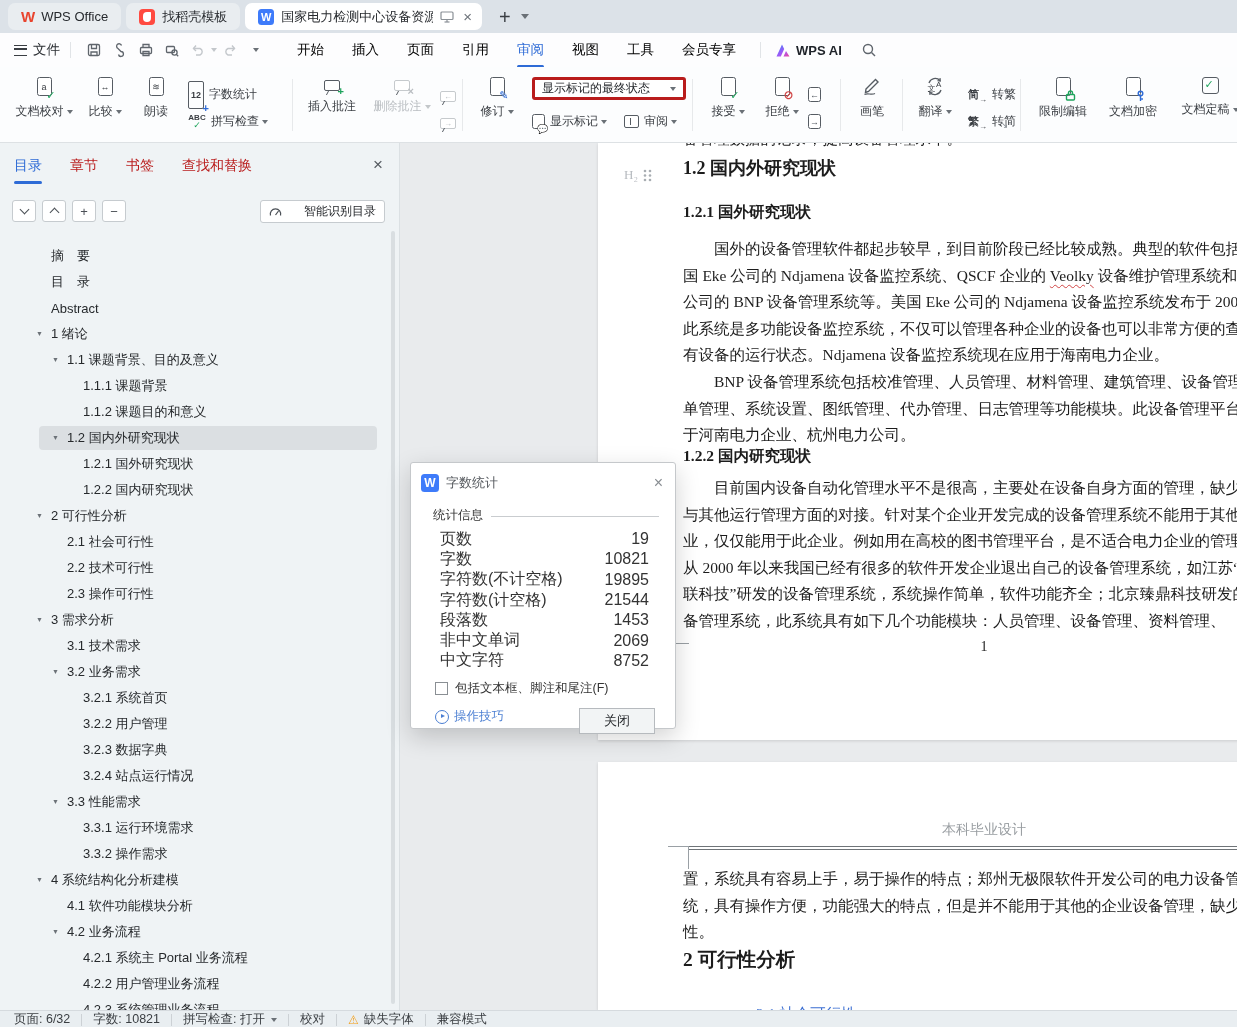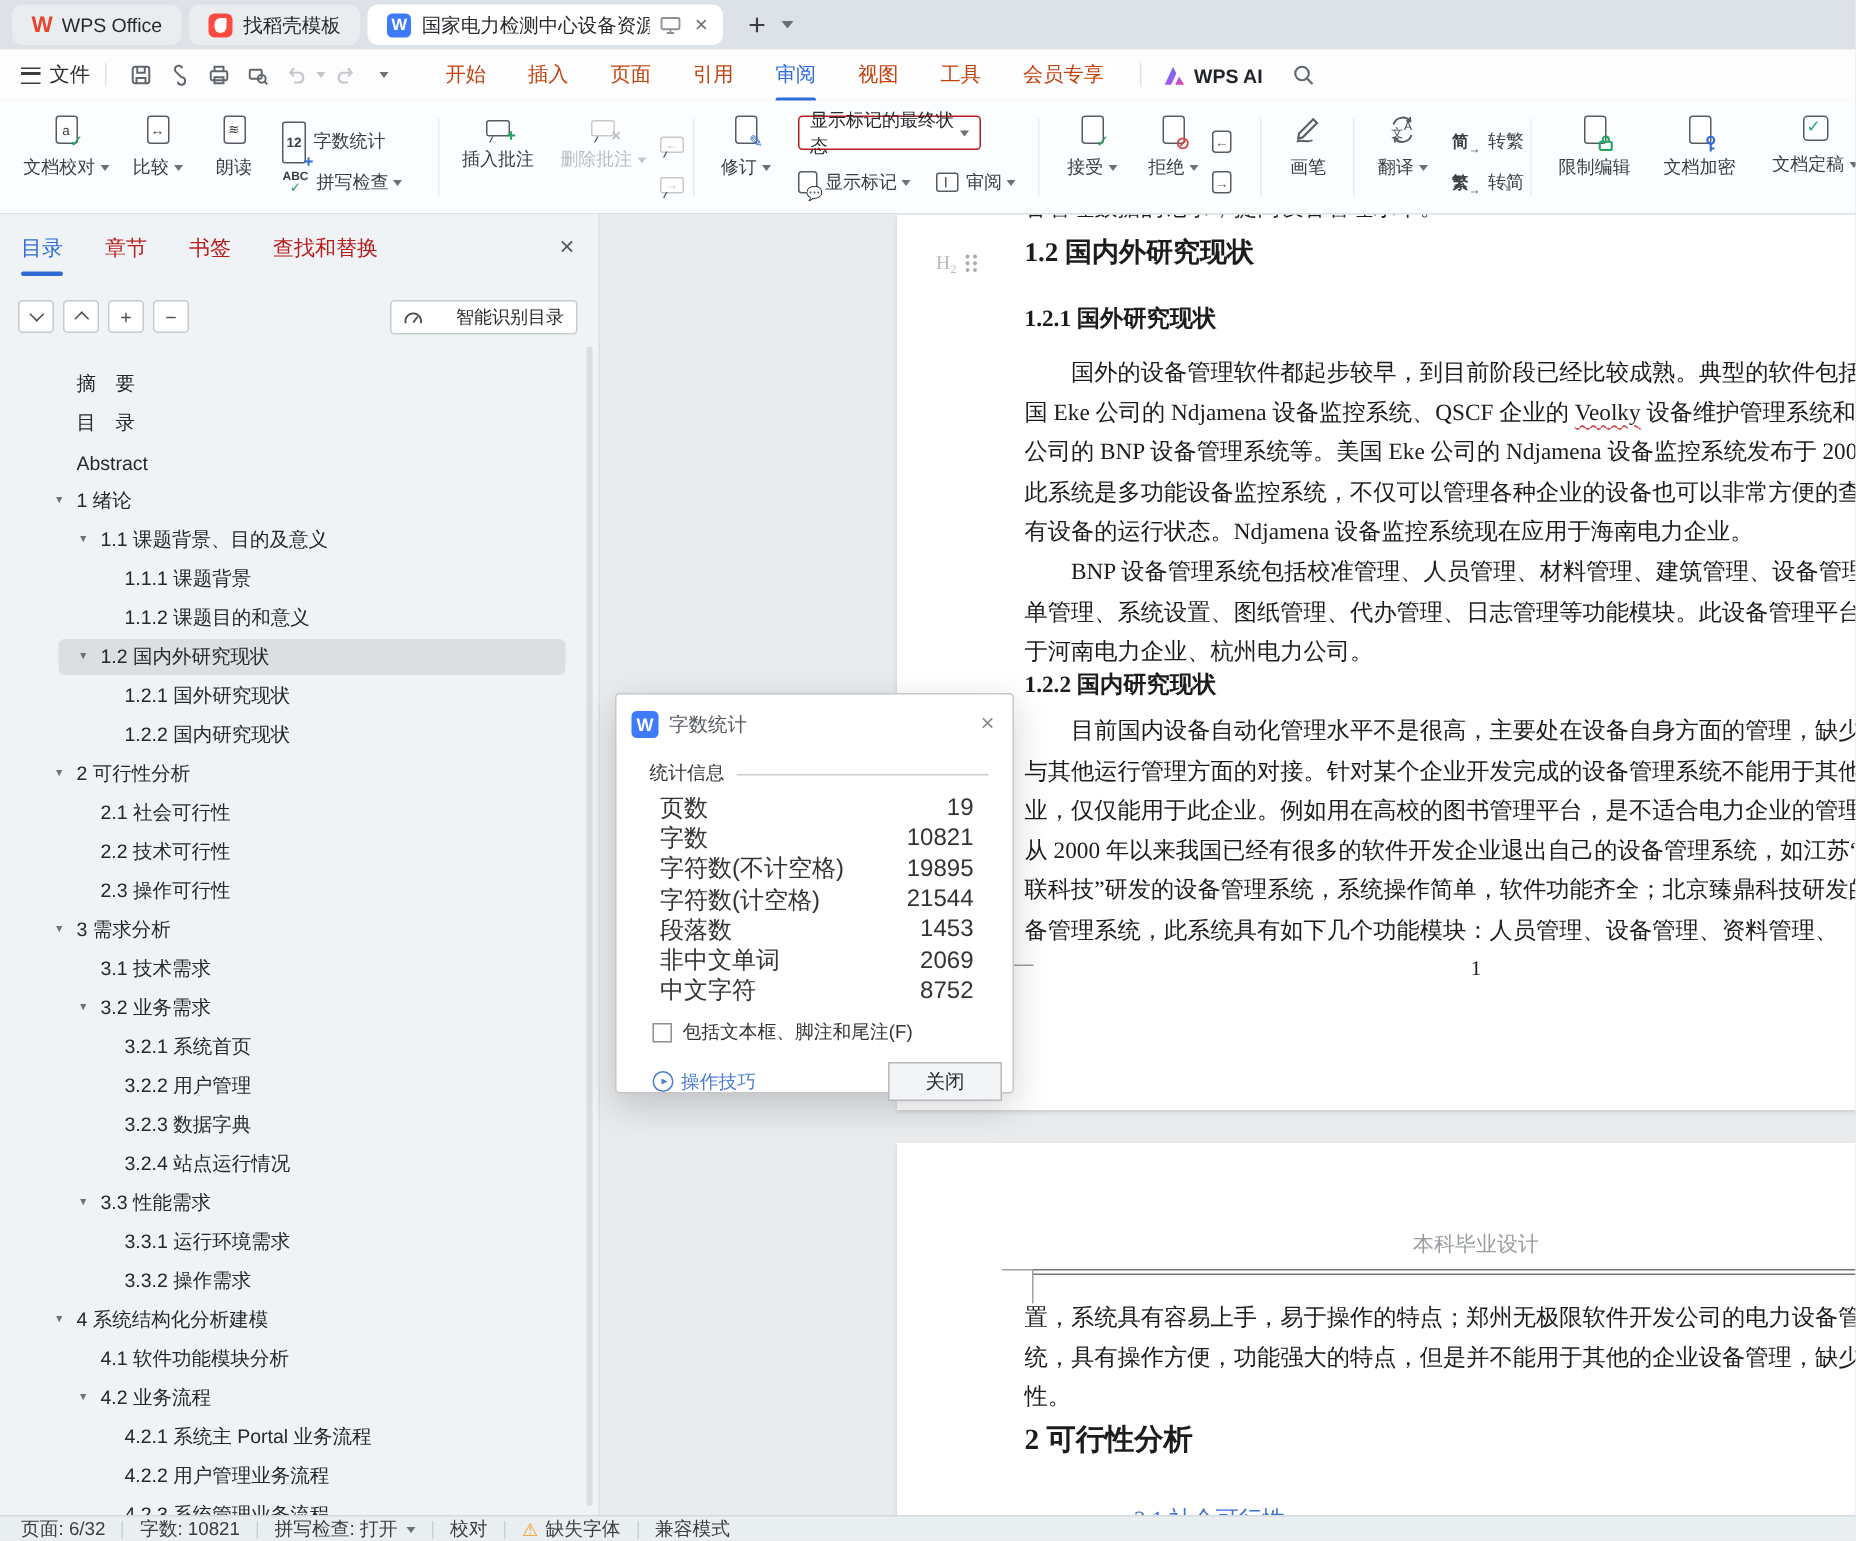--- a/index.html
+++ b/index.html
@@ -19,21 +19,21 @@
   .crt{display:inline-block;width:0;height:0;border-left:3.5px solid transparent;border-right:3.5px solid transparent;border-top:4px solid #6a7076}
   .crt.big{border-top-width:5px;border-left-width:4px;border-right-width:4px}
   
   .menubar{position:absolute;top:33px;left:0;width:100%;height:34px;background:#fdfdfe;display:flex;align-items:center;padding-left:14px;box-sizing:border-box}
   .fileblk{display:flex;align-items:center;gap:6px;font-size:13.5px}
   .burger{width:13px;height:9px;border-top:1.6px solid #3a3e43;border-bottom:1.6px solid #3a3e43;position:relative}
   .burger::after{content:'';position:absolute;left:0;top:2.6px;width:13px;height:1.6px;background:#3a3e43}
   .msep{width:1px;height:16px;background:#e1e4e7;margin:0 10px}
   .mic{width:26px;height:24px;display:flex;align-items:center;justify-content:center}
   .mtabs{display:flex;margin-left:14px}
-  .mtab{padding:7px 14px;font-size:13.5px;color:#c2410c;position:relative;cursor:default}
+  .mtab{padding:7px 14px;font-size:13.5px;color:#000000;position:relative;cursor:default}
   .mtab.selected{color:#2e6bd6}
   .mtab.selected::after{content:'';position:absolute;left:14px;right:14px;bottom:-2px;height:3px;border-radius:2px;background:#2e6bd6}
   .ailogo{display:flex;align-items:center;gap:5px;font-size:13px;font-weight:bold;color:#1f2329;margin-left:4px}
   
   .ribbon{position:absolute;top:67px;left:0;width:100%;height:76px;background:#fcfdfe;border-bottom:1px solid #dde1e4;box-sizing:border-box}
   .rdiv{position:absolute;top:12px;width:1px;height:52px;background:#e7e9eb}
   .rgroup{position:absolute;top:0;height:76px;display:flex}
   .rbtn{display:flex;flex-direction:column;align-items:center;padding-top:10px;box-sizing:border-box;font-size:12px;color:#3a3e43;gap:7px}
   .rbtn .lbl,.rrow .lbl{display:flex;align-items:center;gap:3px;white-space:nowrap}
   .rstack{display:flex;flex-direction:column;justify-content:center;gap:2px;padding-top:6px}
@@ -51,21 +51,21 @@
   .bub::after{content:'';position:absolute;left:2px;bottom:-4.5px;width:4px;height:4px;border-left:1.5px solid #565c63;transform:skewX(-28deg)}
   .bub .ov{position:absolute;right:-5px;bottom:-7px;font-size:11px;line-height:1;font-weight:bold}
   .bub .mid{position:absolute;inset:0;display:flex;align-items:center;justify-content:center;font-size:8px;color:#b9bdc1;font-weight:bold}
   .wc{width:16px;height:28px;border:1.3px solid #565c63;border-radius:2px;font-size:9px;display:flex;align-items:center;justify-content:center;color:#3a3e43;position:relative;box-sizing:border-box;font-weight:bold}
   .wc::after{content:'+';position:absolute;right:-6px;bottom:-6px;color:#2e6bd6;font-size:11px;font-weight:bold}
   .abc{display:flex;flex-direction:column;align-items:center;line-height:1;width:18px}
   .abc b{font-size:8px;color:#3a3e43;letter-spacing:0}
   .abc i{color:#1ea45c;font-style:normal;font-size:9px;margin-top:-1px;font-weight:bold}
   .pane{display:inline-block;width:15px;height:13px;border:1.5px solid #565c63;border-radius:2px;position:relative;background:#fff;box-sizing:border-box}
   .pane::after{content:'';position:absolute;left:2px;top:2px;bottom:2px;width:3px;border-right:1.5px solid #565c63}
-  .selbox{position:absolute;left:532px;top:10px;width:122px;height:23px;border:1px solid #b91c1c;border-radius:3px;background:#fff;display:flex;align-items:center;padding:0 7px;font-size:12px;color:#26292d;justify-content:space-between;box-sizing:border-box}
+  .selbox{position:absolute;left:532px;top:10px;width:154px;height:23px;border:3px solid #b91c1c;border-radius:3px;background:#fff;display:flex;align-items:center;padding:0 7px;font-size:12px;color:#26292d;justify-content:space-between;box-sizing:border-box}
   .zhic{font-size:11px;color:#3a3e43;position:relative;font-weight:bold}
   .zhic::after{content:'\2192';font-size:8px;position:absolute;right:-8px;bottom:-2px;color:#3a3e43}
   .launcher{position:absolute;left:1000px;top:52px;font-size:10px;color:#8a9096}
   
   .sidebar{position:absolute;top:143px;left:0;width:400px;height:867px;background:#eff3f5;border-right:1px solid #dbe0e3;box-sizing:border-box}
   .stabs{position:absolute;top:14px;left:14px;right:14px;display:flex;gap:28px;font-size:14px;align-items:center}
   .stab{position:relative;cursor:default;color:#b91c1c}
   .stab.selected{color:#2e6bd6}
   .stab.selected::after{content:'';position:absolute;left:0;width:28px;height:3px;border-radius:2px;background:#2e6bd6;bottom:-9px}
   .sclose{position:absolute;right:16px;top:12px;font-size:17px;color:#555a60}
@@ -106,21 +106,21 @@
   
   .dialog{position:absolute;left:410px;top:462px;width:266px;height:267px;background:#fff;border:1px solid #c5c8cb;border-radius:3px;box-shadow:0 8px 24px rgba(0,0,0,.18);box-sizing:border-box;z-index:50}
   .dlg-title{height:32px;display:flex;align-items:center;padding:4px 12px 0 10px;gap:7px;font-size:13px;color:#55595e}
   .dlg-x{margin-left:auto;font-size:16px;color:#888d92}
   .dlg-section{margin:8px 16px 0 22px;display:flex;align-items:center;gap:8px;font-size:12.5px;color:#333}
   .dlg-section .line{flex:1;height:1px;background:#c9cccf;margin-top:2px}
   .drows{margin-top:5px}
   .drow{display:flex;justify-content:space-between;height:20.3px;align-items:center;margin:0 26px 0 29px;font-size:16px;color:#333}
   .dchk{margin:9px 0 0 24px;display:flex;align-items:center;gap:7px;font-size:12.5px;color:#333}
   .chkbox{width:13px;height:13px;border:1px solid #8a8f94;background:#fff;box-sizing:border-box}
-  .dfoot{margin:11px 7px 0 24px;display:flex;align-items:center}
+  .dfoot{margin:11px 20px 0 24px;display:flex;align-items:flex-start}
   .tipslink{display:flex;align-items:center;gap:5px;font-size:12.5px;color:#4a7ed2}
   .playcirc{width:14px;height:14px;border:1.2px solid #4a7ed2;border-radius:50%;position:relative;box-sizing:border-box}
   .playcirc::after{content:'';position:absolute;left:4.5px;top:3.5px;width:0;height:0;border-left:4.5px solid #4a7ed2;border-top:2.8px solid transparent;border-bottom:2.8px solid transparent}
   .closebtn{margin-left:auto;width:76px;height:26px;border:1px solid #b6babe;background:#f2f4f5;font-size:13px;color:#26292d;display:flex;align-items:center;justify-content:center;box-sizing:border-box}
   
   .statusbar{position:absolute;top:1010px;left:0;width:100%;height:28px;background:#e9eef1;border-top:1px solid #d5dade;display:flex;align-items:center;padding:0 0 10px 14px;font-size:12.5px;color:#3a3e42;box-sizing:border-box;z-index:60}
   .sep{width:1px;height:12px;background:#ccd1d5;margin:0 11px}
   .warn{color:#f39c12;margin-right:5px;font-size:12px}
   svg{display:block}
 </style>

